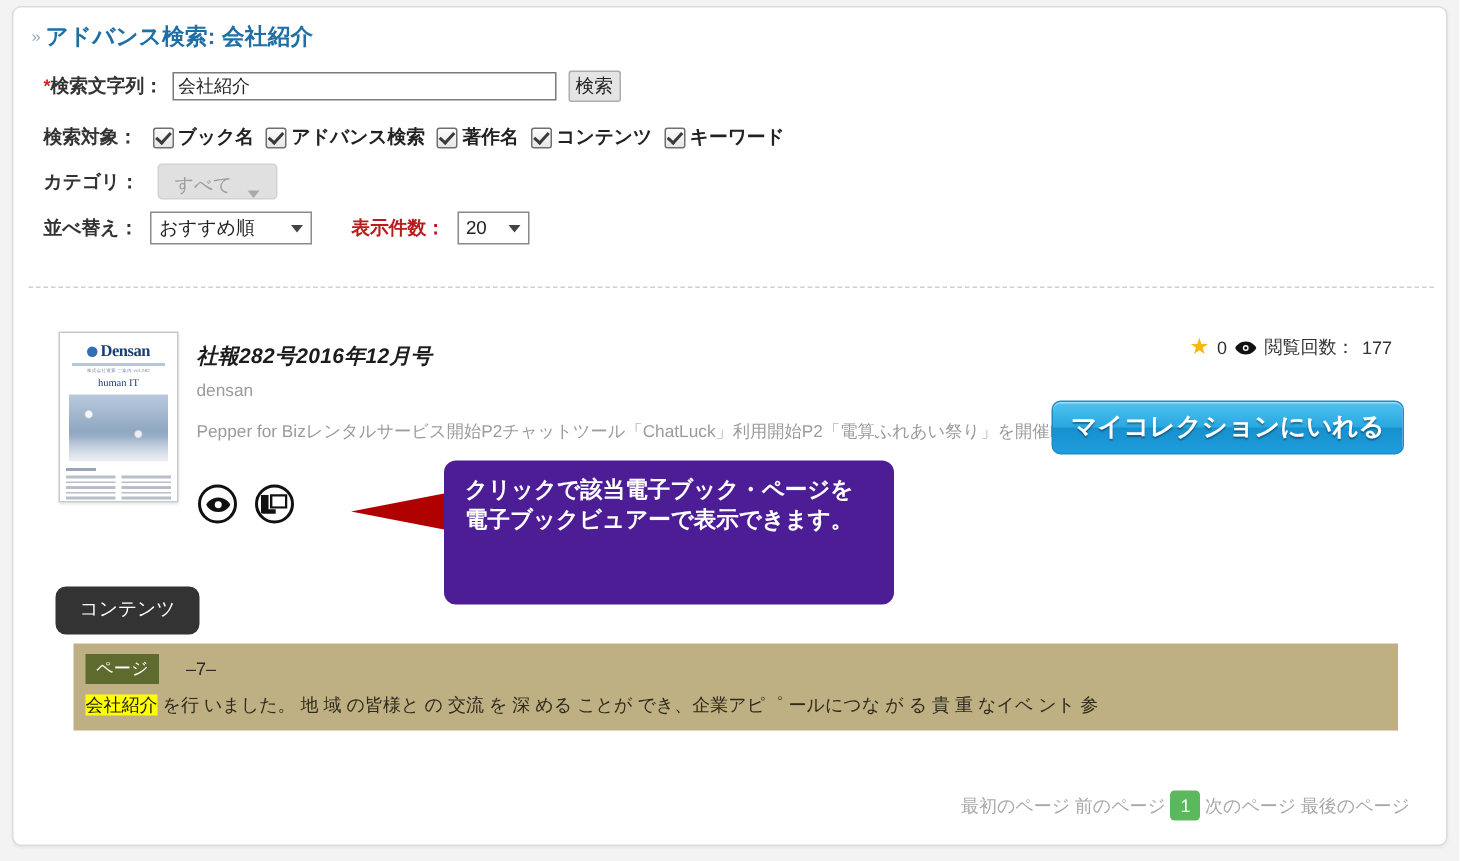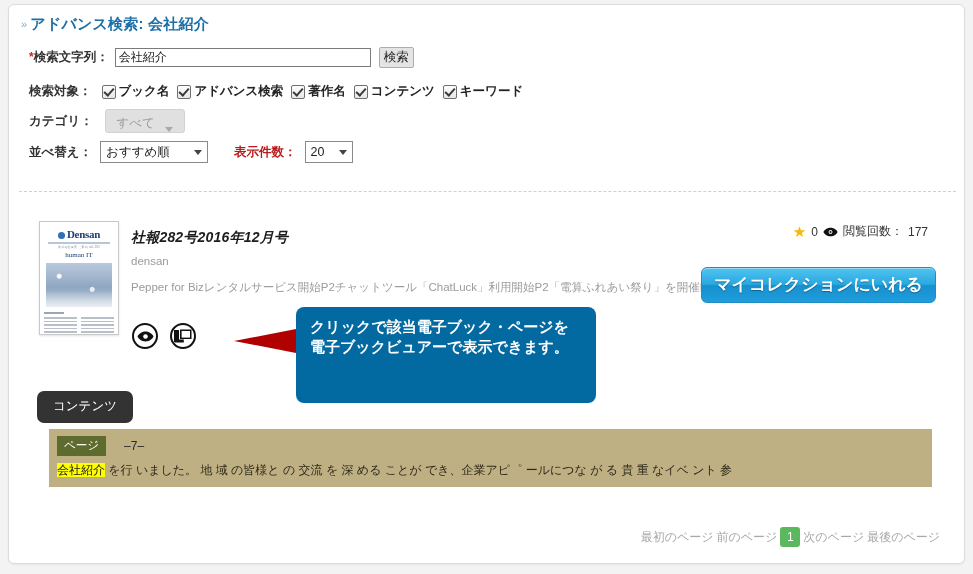--- a/index.html
+++ b/index.html
@@ -297,21 +297,21 @@
     cursor: pointer;
     white-space: nowrap;
     margin-top: 22px;
   }
 
   
   .callout {
     position: absolute;
     left: 287px; top: 302px;
     width: 300px; height: 96px;
-    background: #0369a1;
+    background: #4c1d95;
     border-radius: 8px;
     box-sizing: border-box;
     padding: 10px 14px;
     color: #fff;
     font-size: 15px;
     font-weight: bold;
     line-height: 1.35;
   }
   .callout::before {
     content: "";

